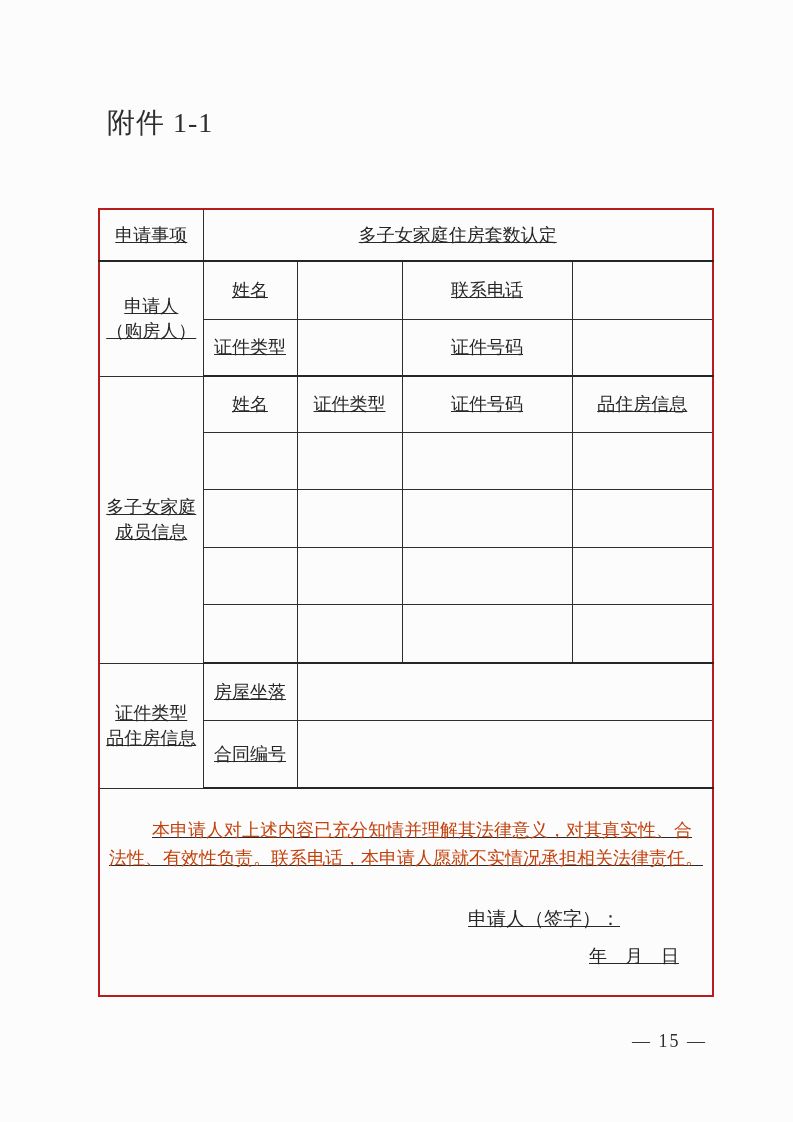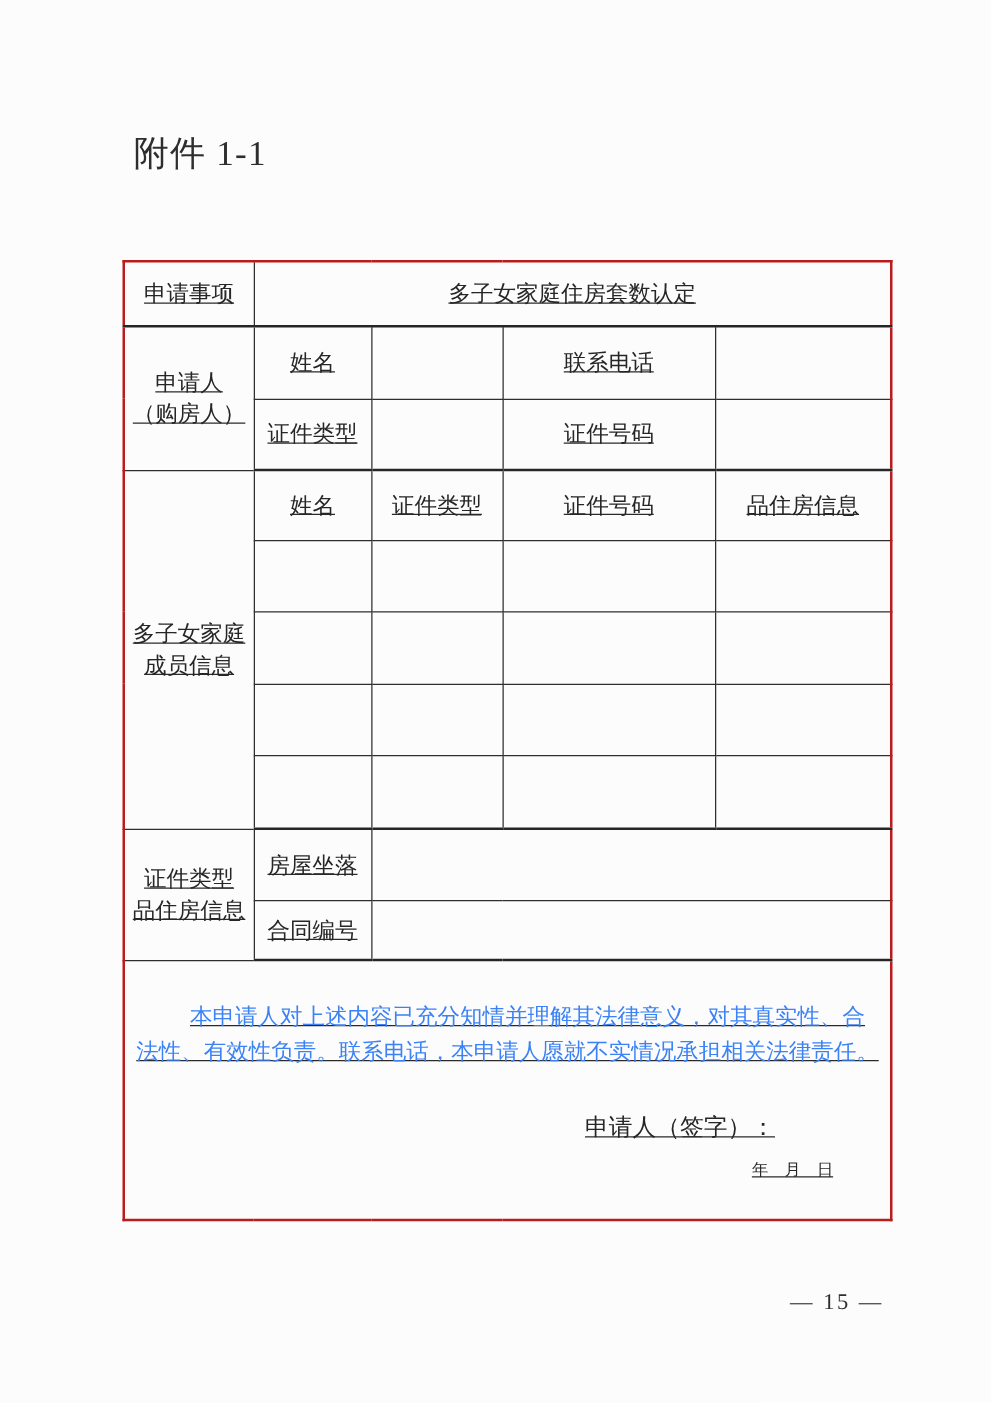--- a/index.html
+++ b/index.html
@@ -58,45 +58,45 @@
   tr.sec-end > td { border-bottom: 2px solid #262626; }
   tbody tr:nth-child(1)  { height: 52px; }
   tbody tr:nth-child(2)  { height: 58px; }
   tbody tr:nth-child(3)  { height: 57px; }
   tbody tr:nth-child(4)  { height: 56px; }
   tbody tr:nth-child(5)  { height: 57px; }
   tbody tr:nth-child(6)  { height: 58px; }
   tbody tr:nth-child(7)  { height: 57px; }
   tbody tr:nth-child(8)  { height: 59px; }
   tbody tr:nth-child(9)  { height: 57px; }
-  tbody tr:nth-child(10) { height: 48px; }
+  tbody tr:nth-child(10) { height: 68px; }
   tbody tr:nth-child(11) { height: 208px; }
   .lbl2 div { line-height: 25px; white-space: nowrap; }
   td.decl-cell {
     vertical-align: top;
     text-align: left;
     padding: 27px 3px 0 3px;
   }
   .decl-line {
     font-size: 18px;
     line-height: 28px;
     white-space: nowrap;
-    color: #3b82f6;
+    color: #c2410c;
   }
   .decl-indent { text-indent: 32px; }
   .sig {
     margin-top: 34px;
     margin-left: 276px;
     font-size: 19px;
     white-space: nowrap;
   }
   .date {
     margin-top: 12px;
     margin-left: 456px;
-    font-size: 13px;
+    font-size: 18px;
     white-space: nowrap;
   }
   .page-number {
     position: absolute;
     left: 632px;
     top: 1031px;
     font-size: 18px;
     letter-spacing: 2px;
     color: #2e2e2e;
     white-space: nowrap;

